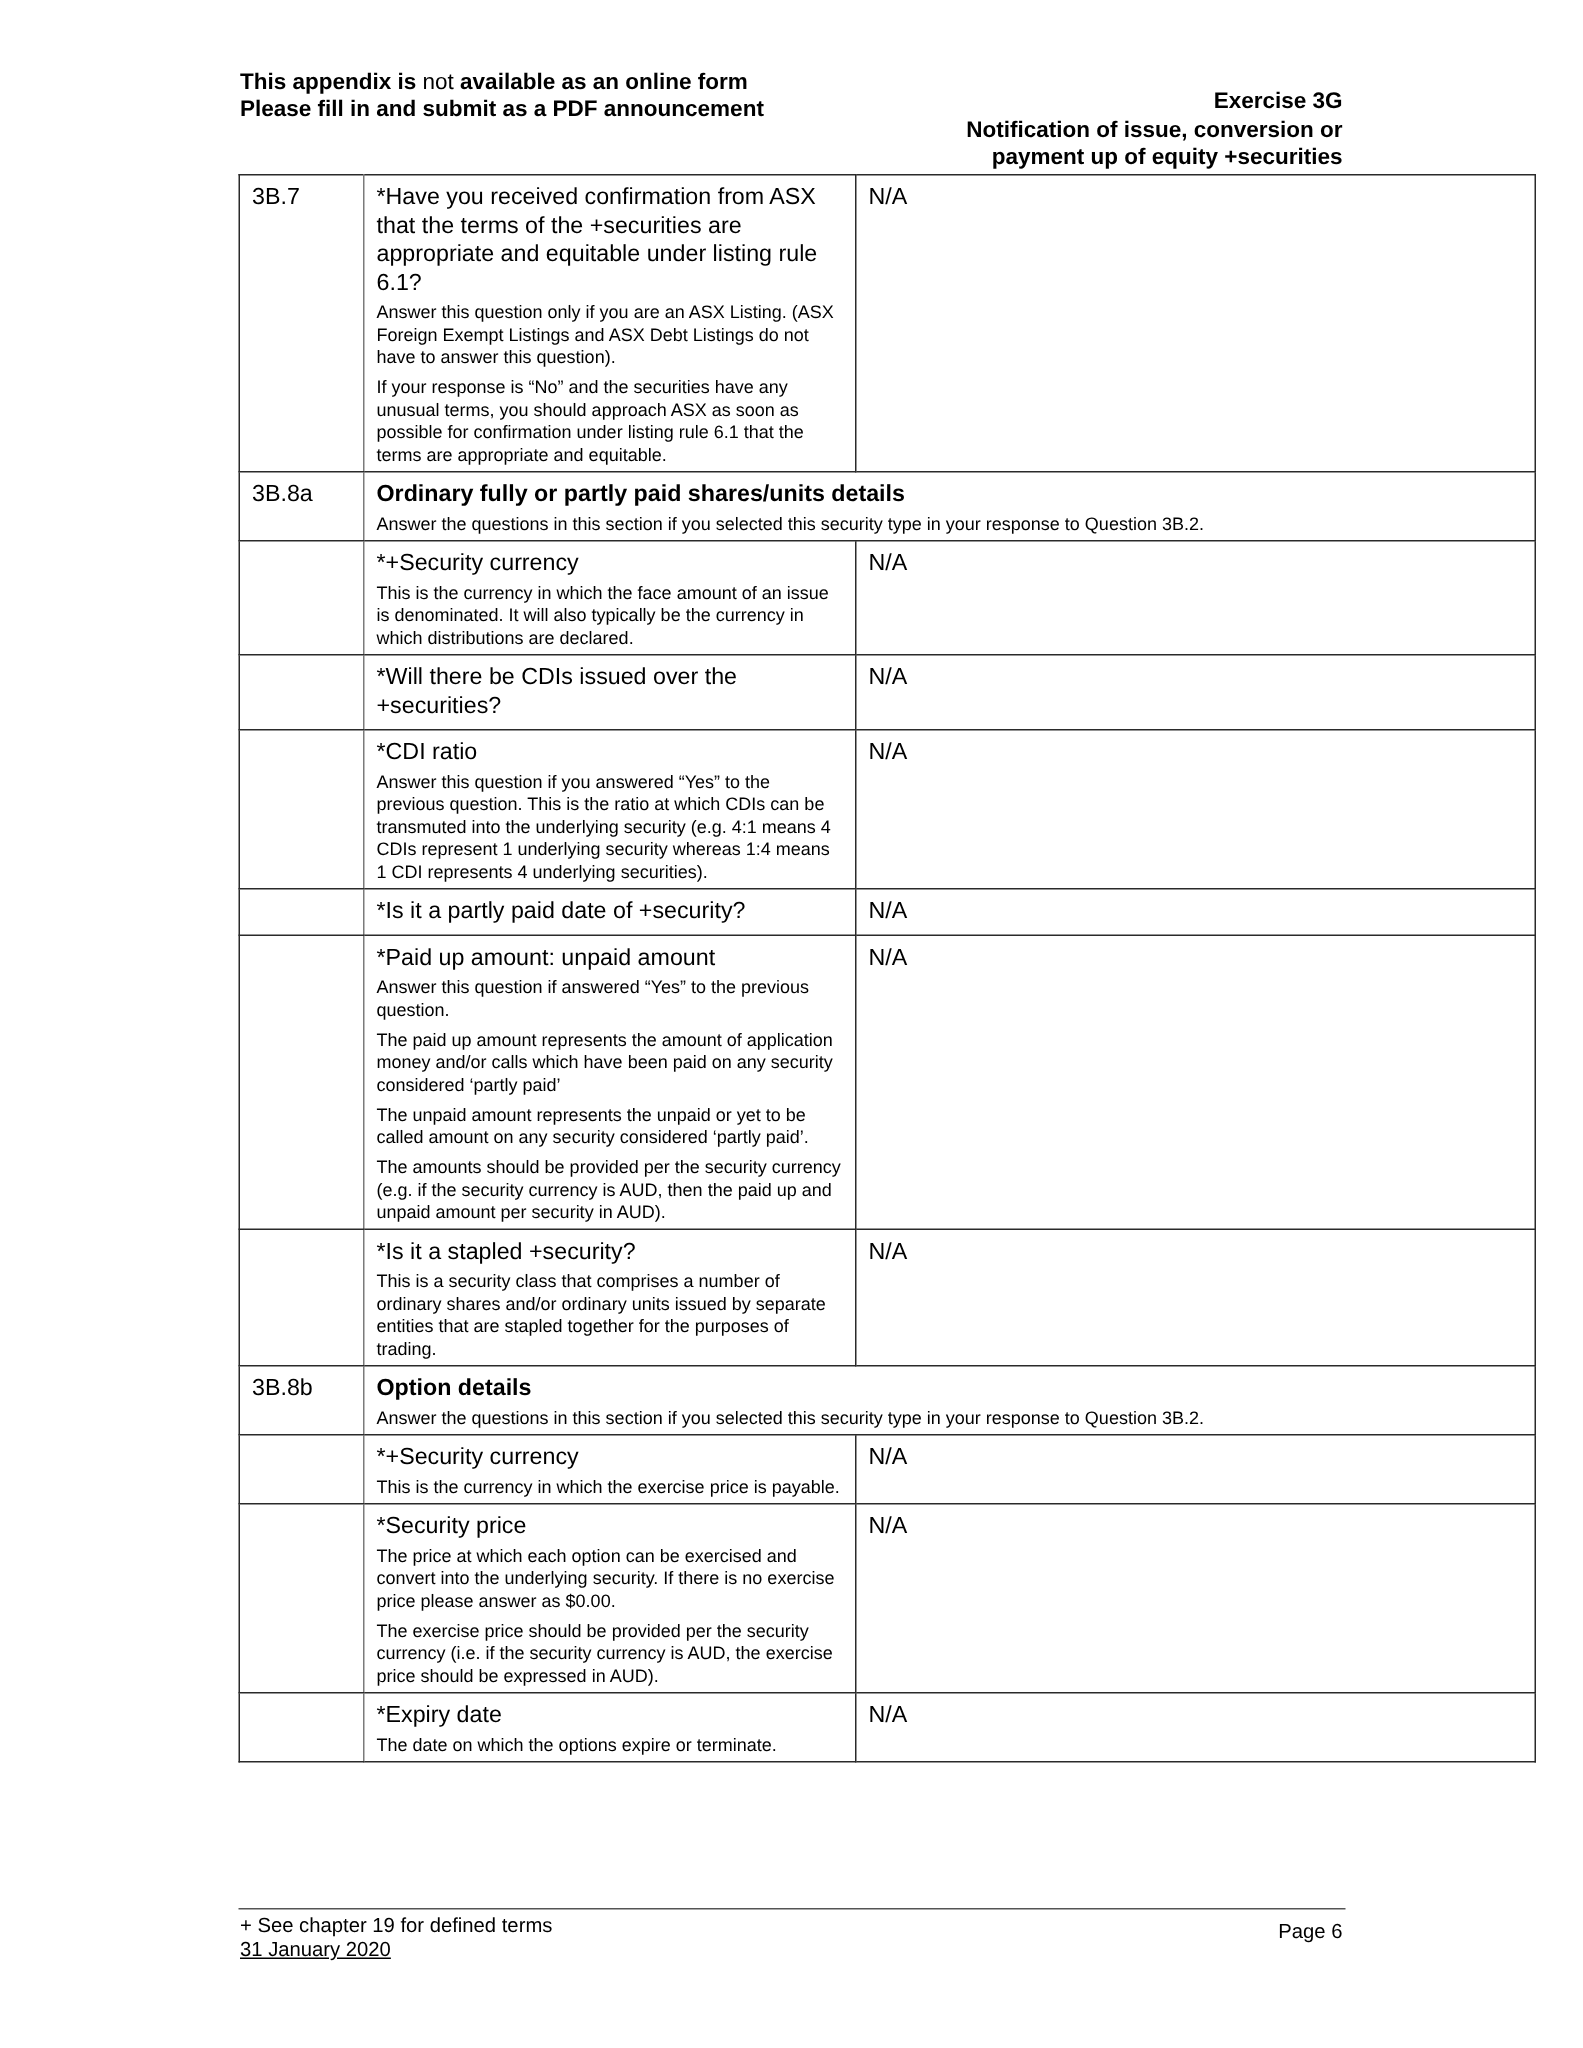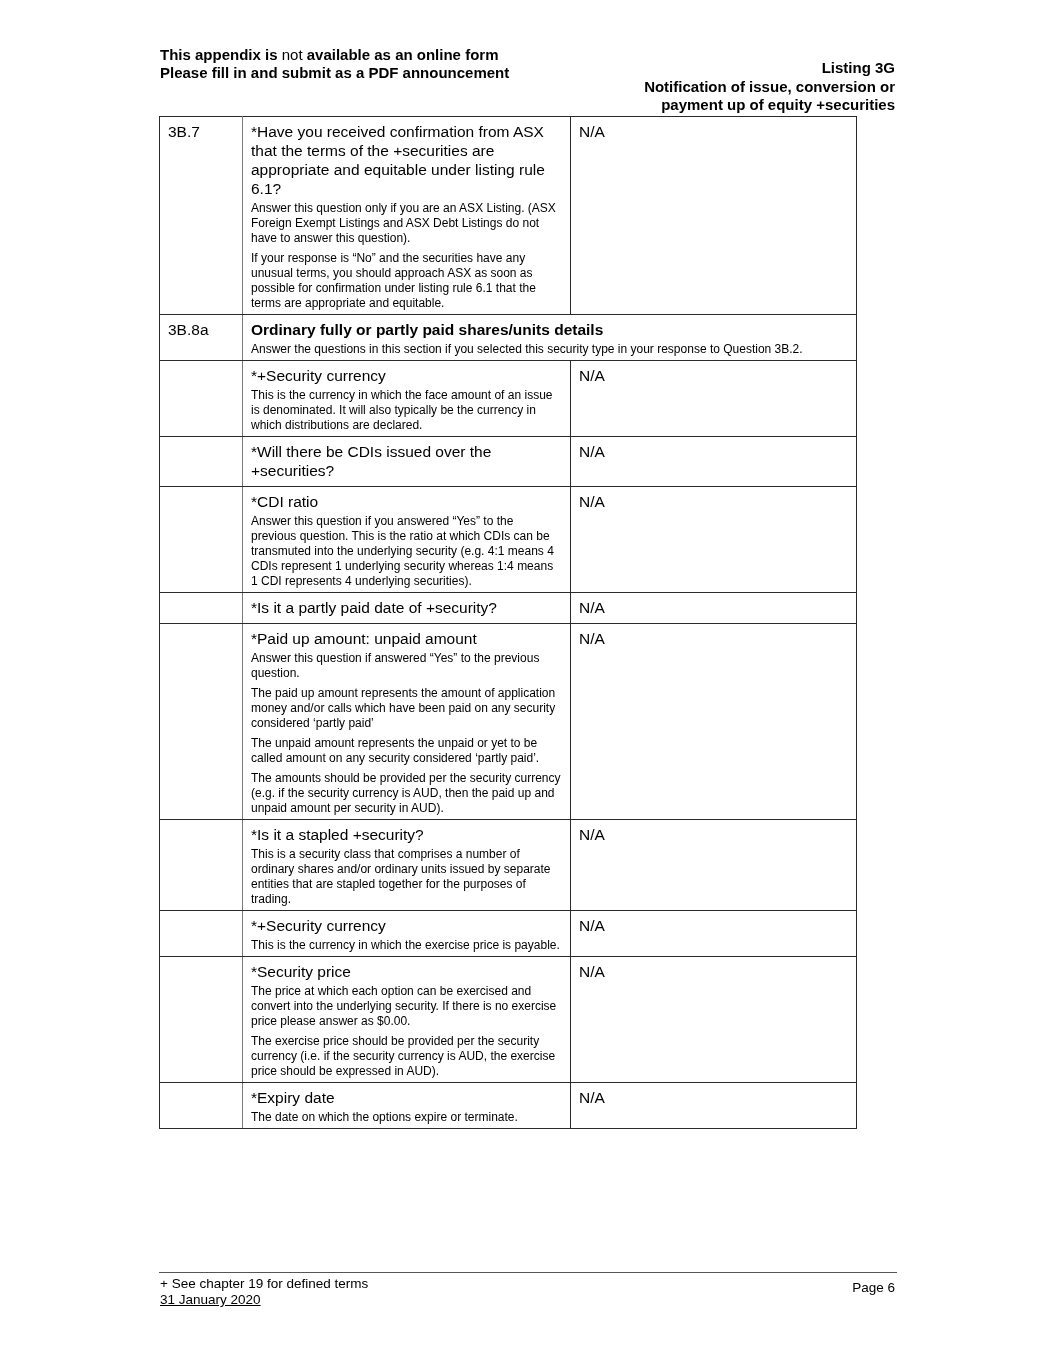--- a/index.html
+++ b/index.html
@@ -10,21 +10,21 @@
   .hdr-left {
     position: absolute; left: 160px; top: 46px;
     font-weight: bold; font-size: 15px; line-height: 18px;
   }
   .hdr-left .nb { font-weight: normal; }
   .hdr-right {
     position: absolute; right: 160px; top: 59px; text-align: right;
     font-weight: bold; font-size: 15px; line-height: 18.5px;
   }
   table.form {
-    position: absolute; left: 159px; top: 116px; width: 698px;
+    position: absolute; left: 159px; top: 116px; width: 865px;
     border-collapse: collapse; table-layout: fixed;
   }
   table.form td {
     border: 1px solid #2a2a2a; vertical-align: top;
     padding: 5px 8px 3px 8px;
   }
   table.form td.c1 { width: 66px; border-right: 1.5px solid #7a7a7a; font-size: 15.5px; line-height: 19px; }
   table.form td.c2 { width: 311px; }
   table.form td.c3 { font-size: 15.5px; line-height: 19px; padding-top: 5px; }
   .q { font-size: 15.5px; line-height: 19px; margin-bottom: 3px; }
@@ -39,21 +39,21 @@
   .foot3 { position: absolute; right: 160px; top: 1280px; font-size: 13.5px; line-height: 16px; }
 </style>
 </head>
 <body>
 
 <div class="hdr-left">
   <div><span>This appendix is </span><span class="nb">not</span><span> available as an online form</span></div>
   <div>Please fill in and submit as a PDF announcement</div>
 </div>
 <div class="hdr-right">
-  <div>Listing 3G</div>
+  <div>Exercise 3G</div>
   <div>Notification of issue, conversion or</div>
   <div>payment up of equity +securities</div>
 </div>
 
 <table class="form">
   <colgroup>
       <col style="width:83px">
       <col style="width:328px">
       <col>
     </colgroup>
@@ -120,20 +120,27 @@
     <tr>
       <td class="c1"></td>
       <td class="c2">
         <div class="q">*Is it a stapled +security?</div>
         <p class="help">This is a security class that comprises a number of ordinary shares and/or ordinary units issued by separate entities that are stapled together for the purposes of trading.</p>
       </td>
       <td class="c3">N/A</td>
     </tr>
 
     <tr>
+      <td class="c1">3B.8b</td>
+      <td colspan="2">
+        <div class="sect-title">Option details</div>
+        <div class="sect-help">Answer the questions in this section if you selected this security type in your response to Question 3B.2.</div>
+      </td>
+    </tr>
+    <tr>
       <td class="c1"></td>
       <td class="c2">
         <div class="q">*+Security currency</div>
         <p class="help">This is the currency in which the exercise price is payable.</p>
       </td>
       <td class="c3">N/A</td>
     </tr>
     <tr>
       <td class="c1"></td>
       <td class="c2">

